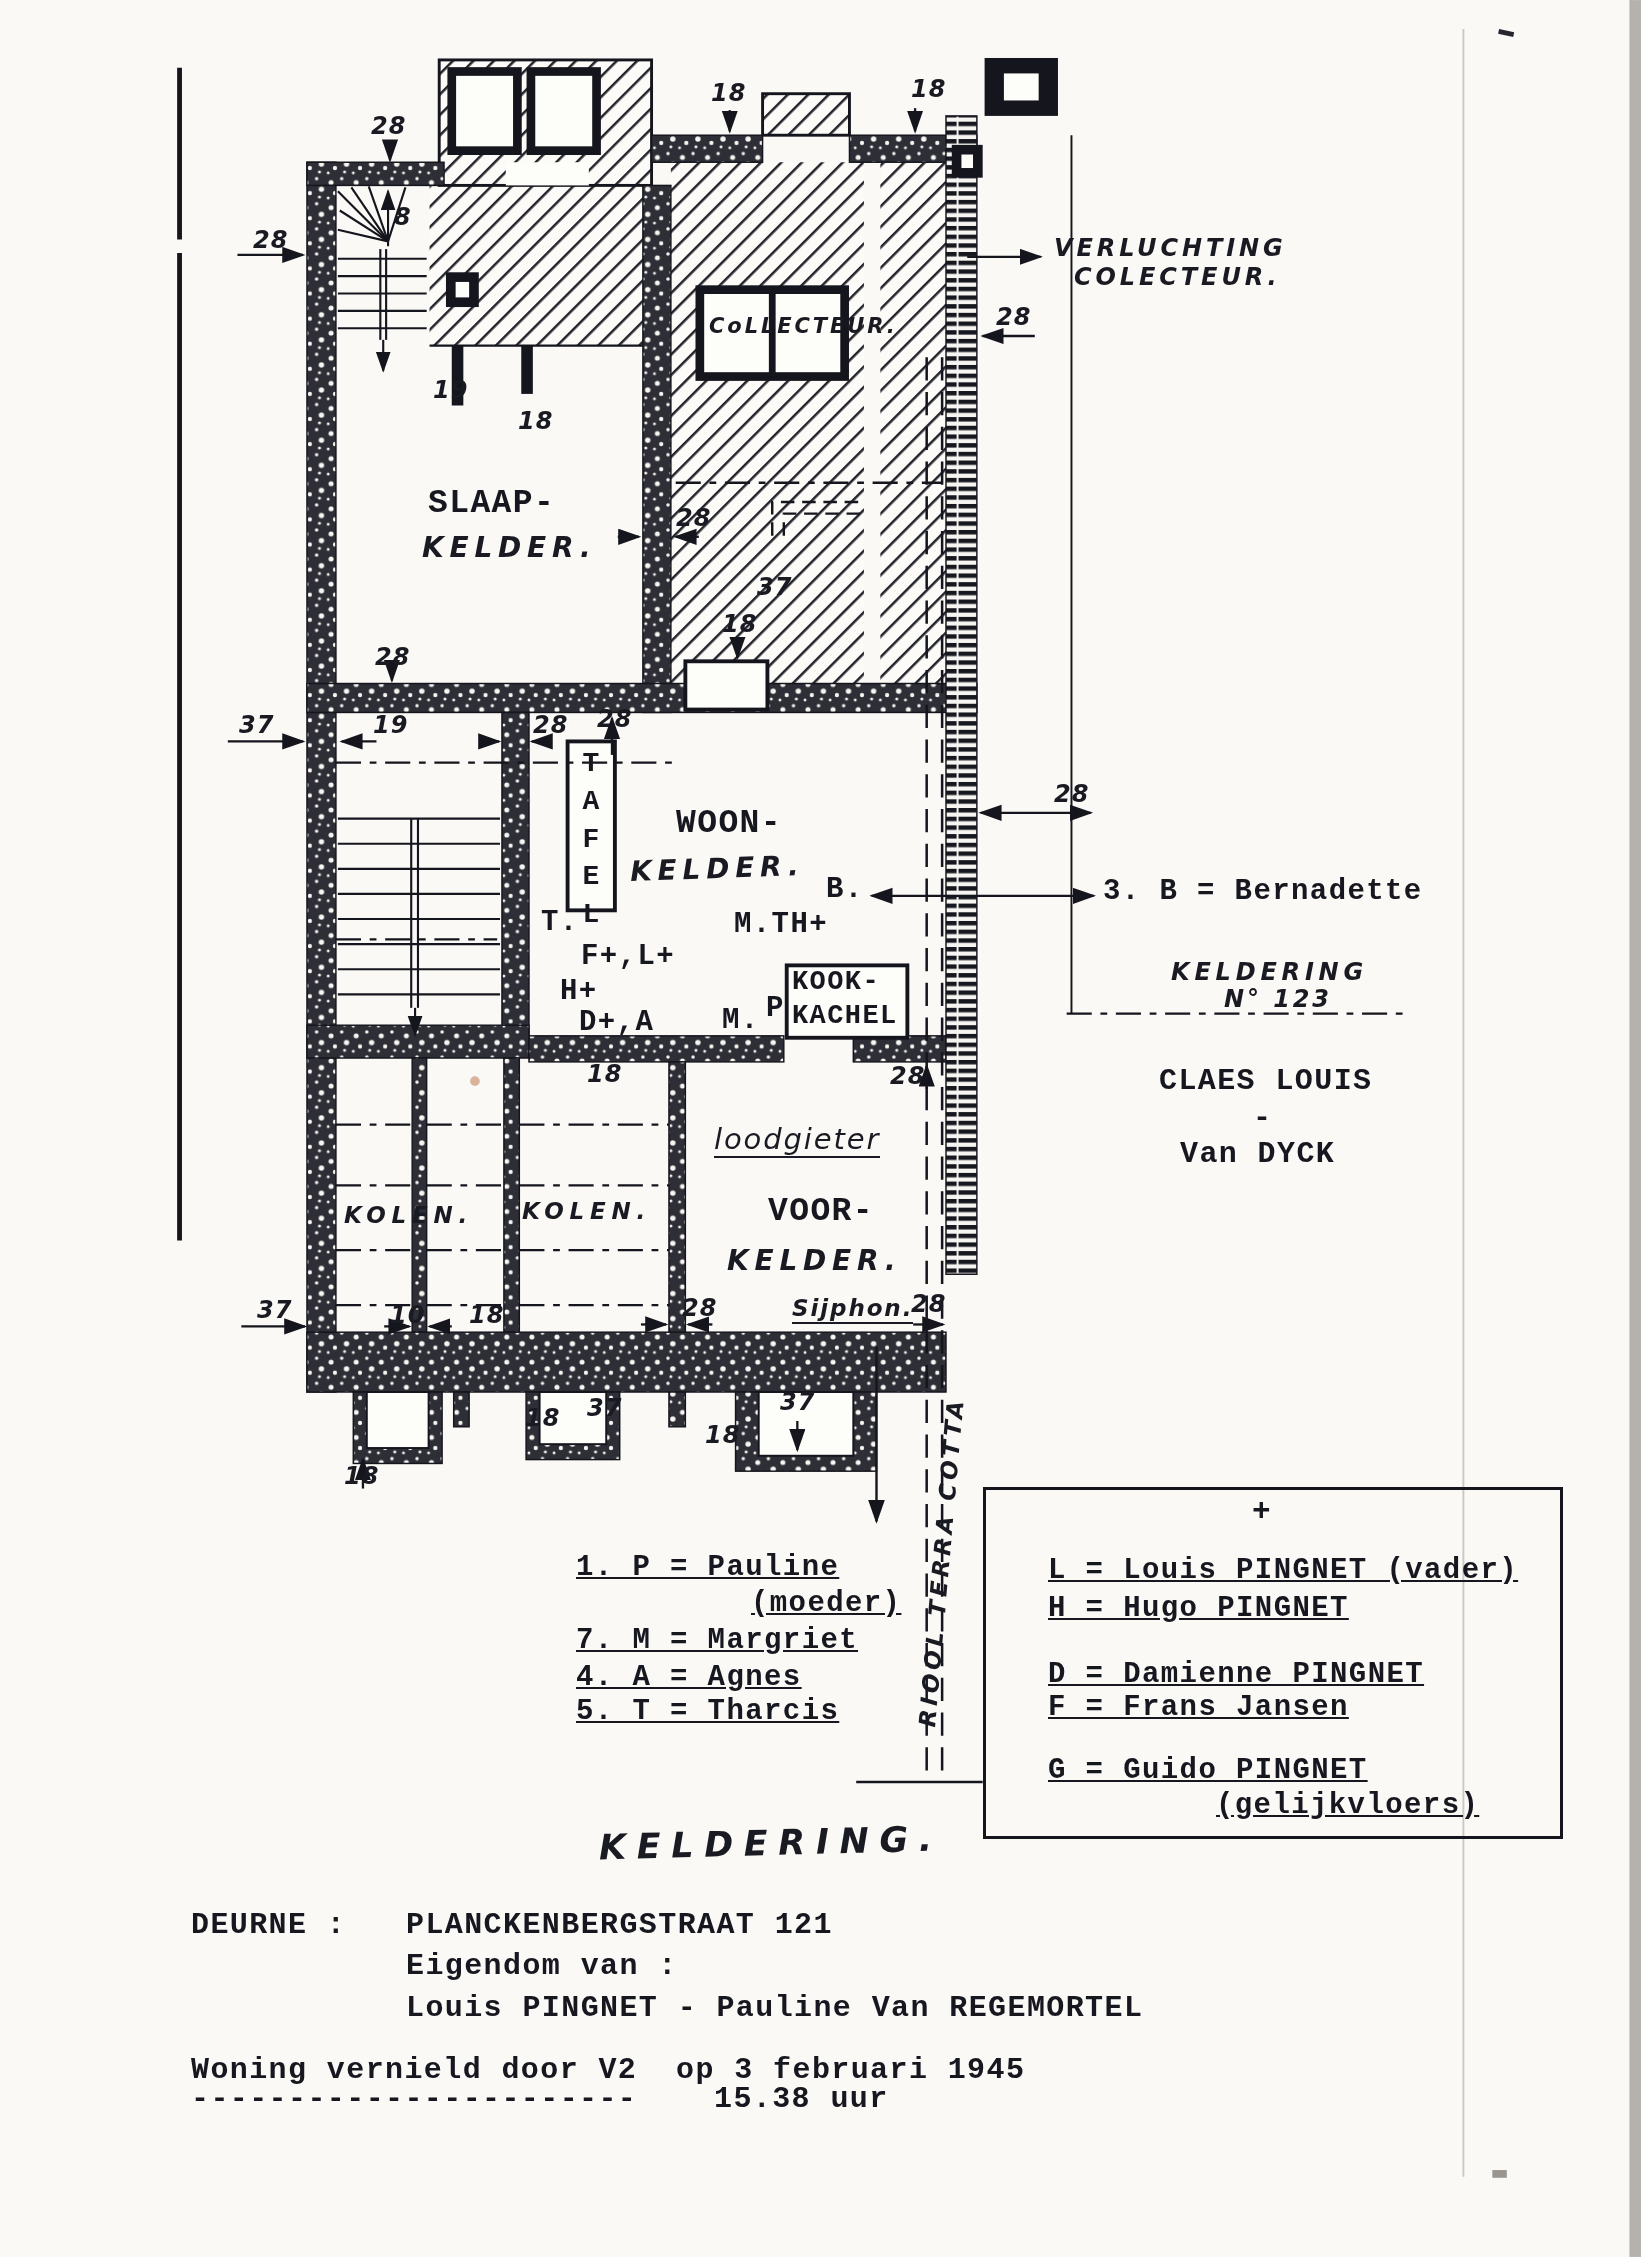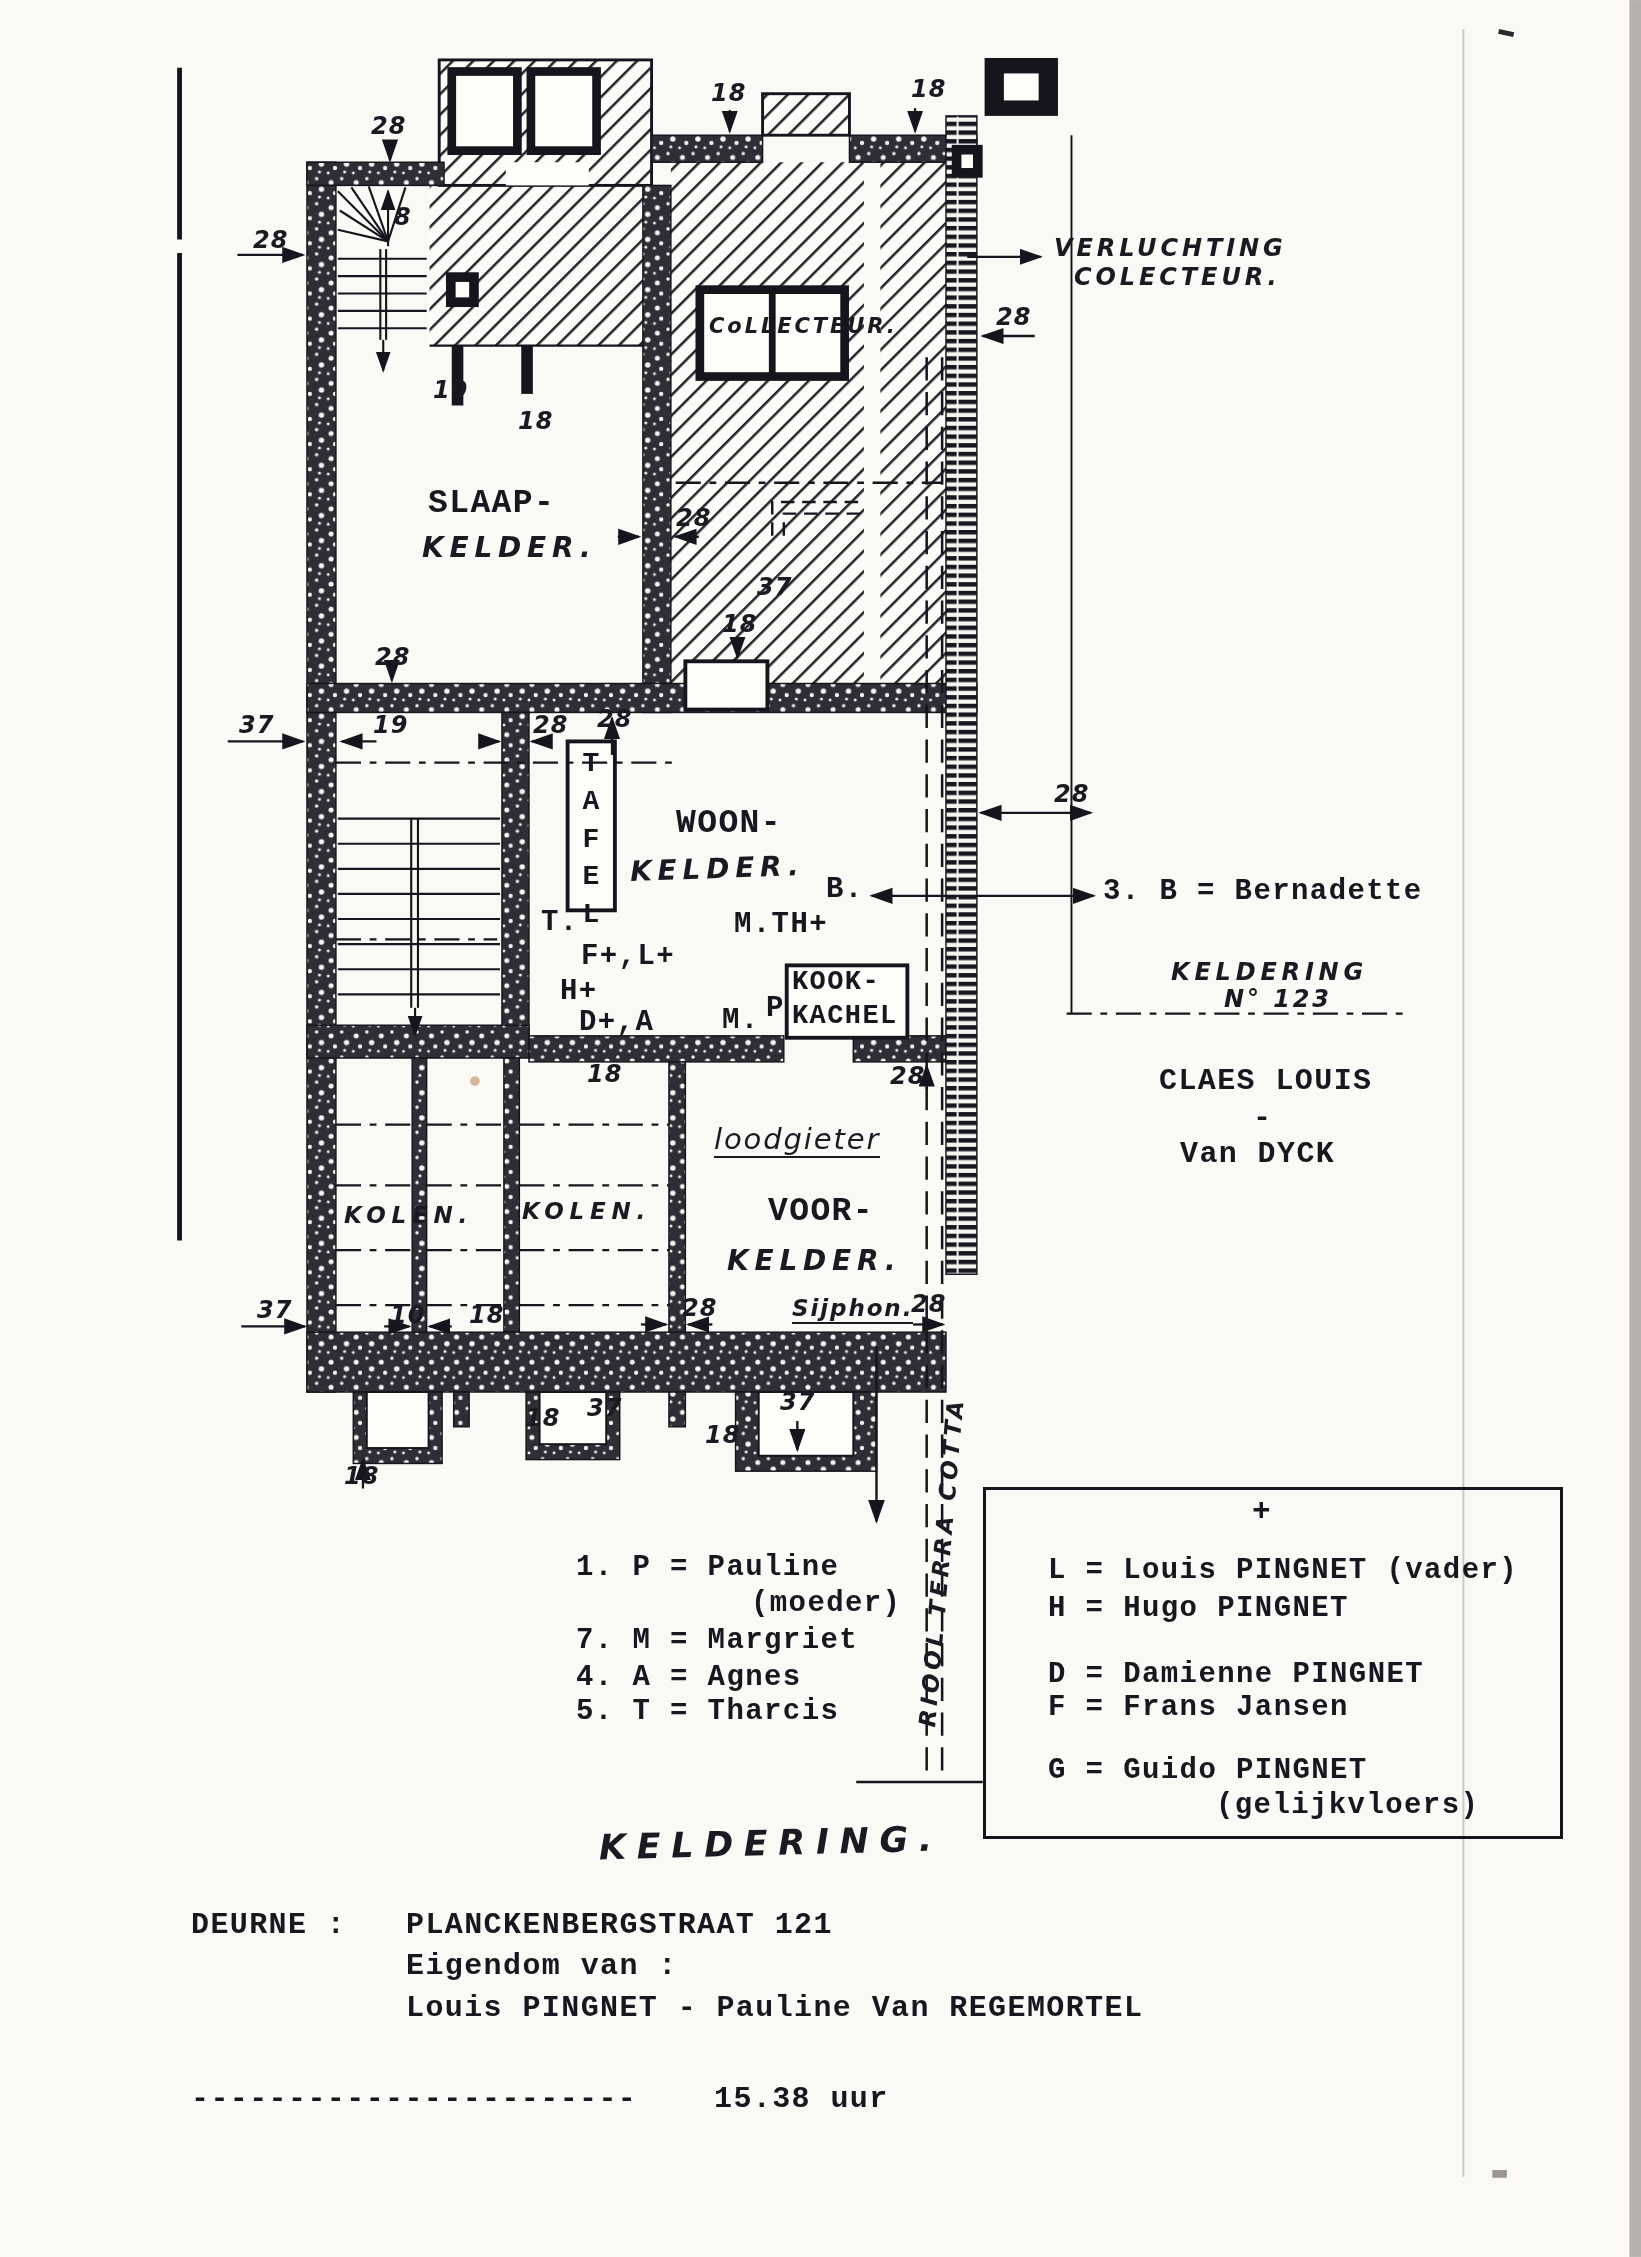--- a/index.html
+++ b/index.html
@@ -10,21 +10,21 @@
   .hw{font-family:"DejaVu Sans",sans-serif;font-style:italic;font-weight:700;color:#1a1a22;}
   .dim{font-size:24px;letter-spacing:1px;}
   .room-typed{font-size:33px;}
   .room-hw{font-size:28px;letter-spacing:5.8px;}
   .occ{font-size:29px;}
   .underline{border-bottom:2.9px solid #1a1a22;padding-bottom:1.9px;}
   svg{position:absolute;left:0;top:0;}
   #tafel{writing-mode:vertical-lr;text-orientation:upright;letter-spacing:6.8px;font-size:28px;}
   #riool{transform:rotate(-85deg);transform-origin:0 0;font-size:23px;letter-spacing:3.9px;}
   #keldering{font-size:35px;letter-spacing:10.6px;transform:rotate(-1.5deg);}
-  .legend-line{font-size:29px;}
+  .legend-line{font-size:29px;text-decoration:underline;}
   #legend-box{position:absolute;left:983px;top:1487px;width:574px;height:346px;border:3.9px solid #15151d;}
 </style>
 </head>
 <body>
 
 <div id="page">
 
   <svg width="1641" height="2257" viewBox="0 0 1700 2338">
     <defs>
       <pattern id="sp" width="26" height="26" patternUnits="userSpaceOnUse">
@@ -308,17 +308,18 @@
     <span class="lbl tw legend-line" style="left:62px;top:170px">D = Damienne PINGNET</span>
     <span class="lbl tw legend-line" style="left:62px;top:203px">F = Frans Jansen</span>
     <span class="lbl tw legend-line" style="left:62px;top:266px">G = Guido PINGNET</span>
     <span class="lbl tw legend-line" style="left:230px;top:301px">(gelijkvloers)</span>
   </div>
 
   <span class="lbl tw" style="left:191px;top:1910px;font-size:30px">DEURNE :</span>
   <span class="lbl tw" style="left:406px;top:1910px;font-size:30px">PLANCKENBERGSTRAAT 121</span>
   <span class="lbl tw" style="left:406px;top:1951px;font-size:30px">Eigendom van :</span>
   <span class="lbl tw" style="left:406px;top:1993px;font-size:30px">Louis PINGNET - Pauline Van REGEMORTEL</span>
+  <span class="lbl tw" style="left:191px;top:2055px;font-size:30px">Woning vernield door V2  op 3 februari 1945</span>
   <span class="lbl tw" style="left:191px;top:2084px;font-size:30px">-----------------------</span>
   <span class="lbl tw" style="left:714px;top:2084px;font-size:30px">15.38 uur</span>
 
 </div>
 
 
 </body></html>

